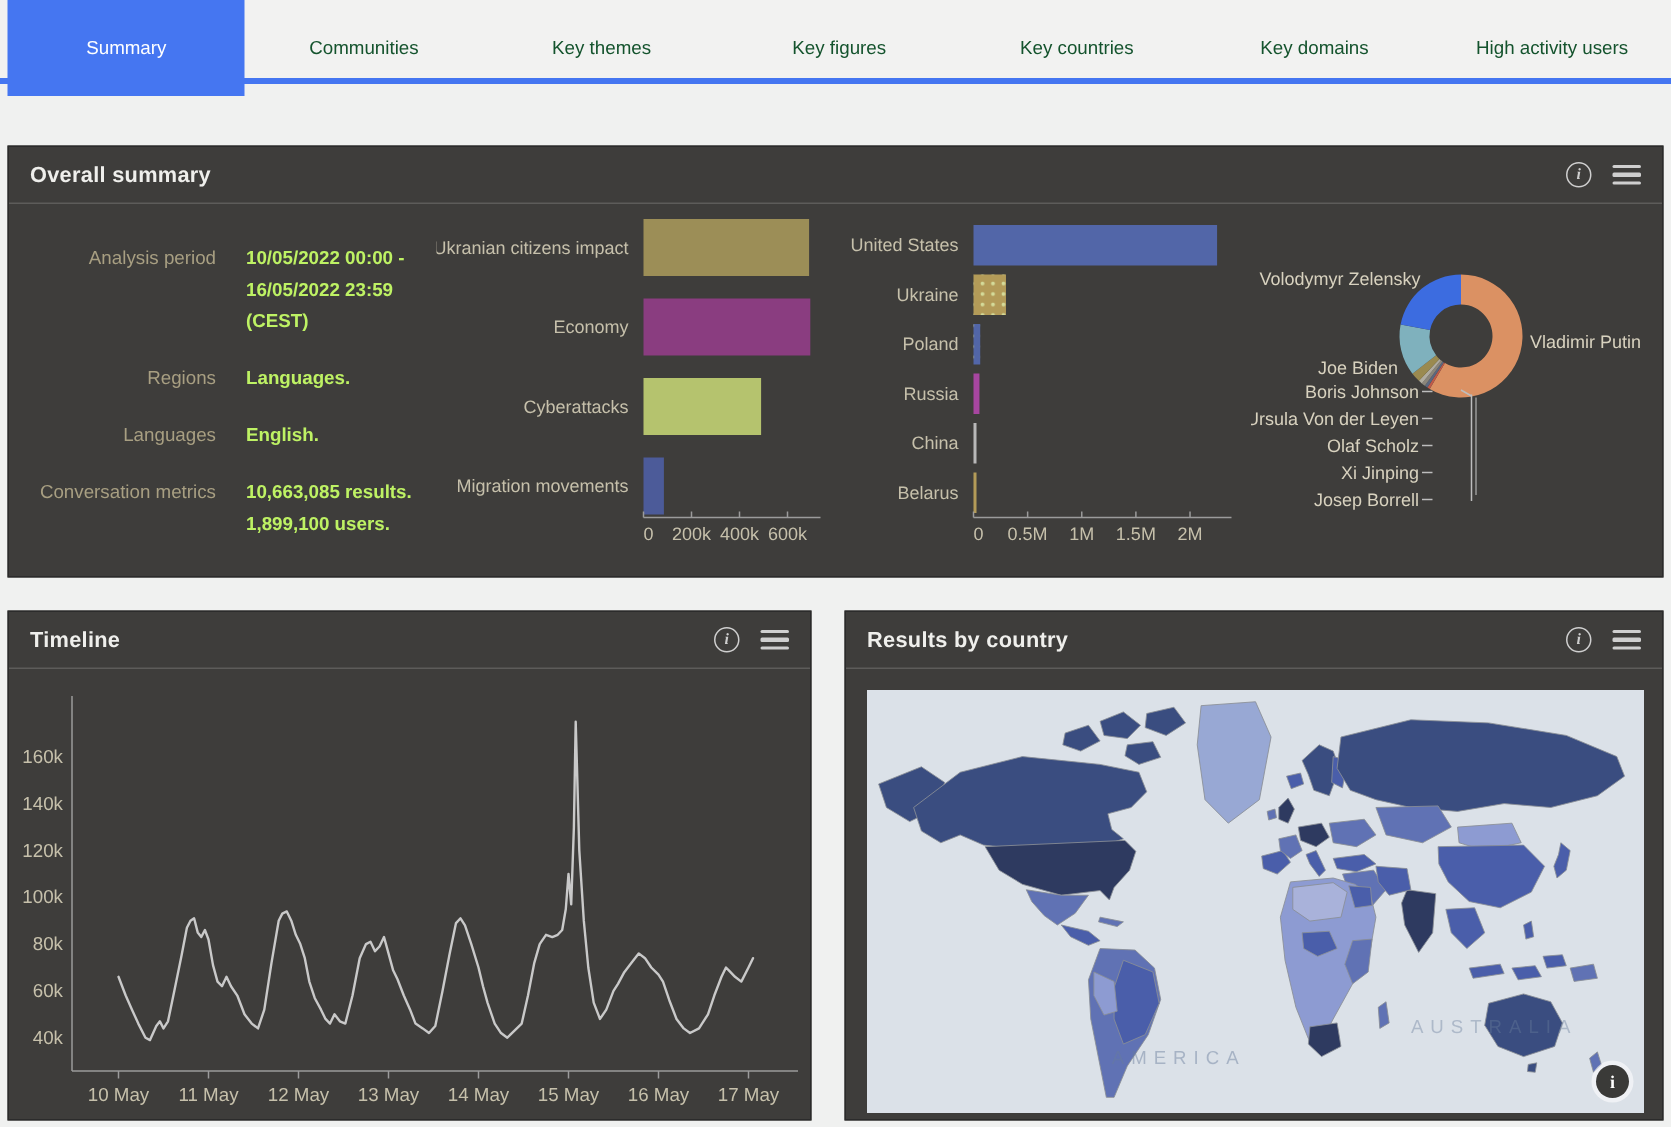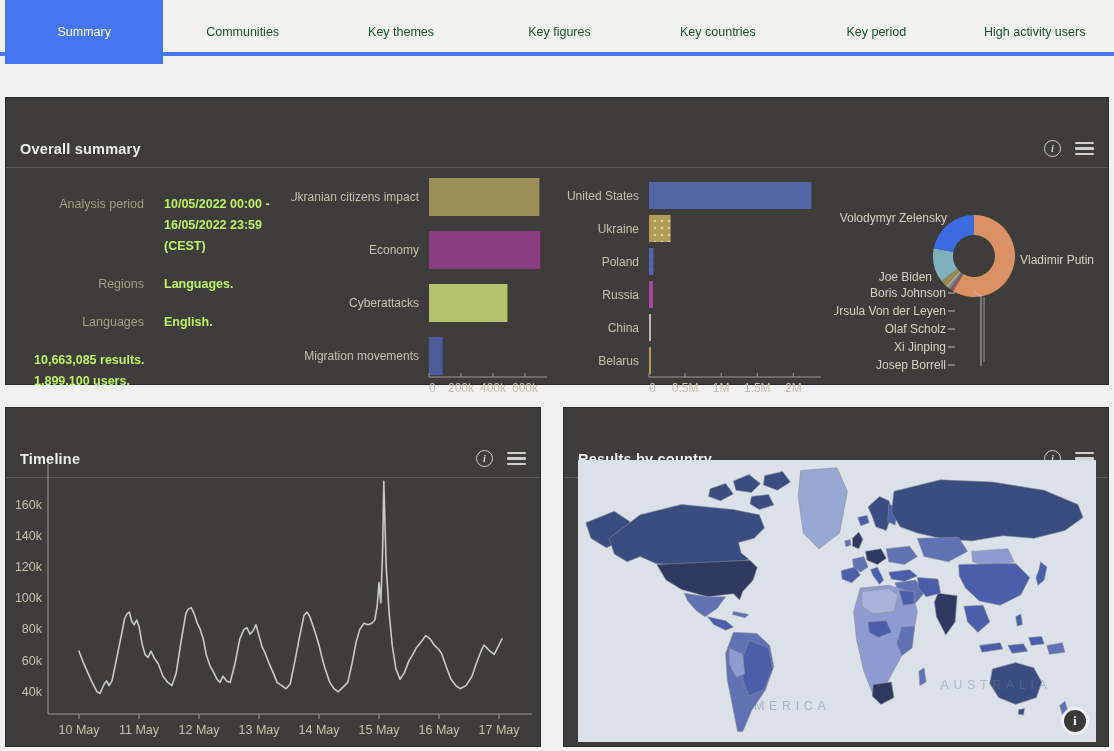--- a/index.html
+++ b/index.html
@@ -14,21 +14,21 @@
   .tab.active { background:#4576f1; color:#ffffff; margin-left:5px; }
   .tab-underline { position:absolute; left:0; top:52px; width:1114px; height:4px; background:#4576f1; }
 
   
   .panel { position:absolute; background:#3e3d3b; border:1px solid #2b2b2b; }
   .panel-overall  { left:5px;   top:97px;  width:1104px; height:288px; }
   .panel-timeline { left:5px;   top:407px; width:536px;  height:340px; }
   .panel-map      { left:563px; top:407px; width:546px;  height:340px; }
 
   .panel-header { height:38px; display:flex; align-items:center; justify-content:space-between;
-    padding:0 14px; border-bottom:1px solid #5d5c5a;margin-top:32px; }
+    padding:0 14px; border-bottom:1px solid #5d5c5a; }
   .panel-title { color:#efefec; font-size:14.5px; font-weight:600; letter-spacing:.2px; }
   .header-icons { display:flex; align-items:center; gap:14px; }
   .info-icon { width:17px; height:17px; border:1.6px solid #cfcfcf; border-radius:50%;
     color:#cfcfcf; font-size:10.5px; font-weight:700; display:flex; align-items:center;
     justify-content:center; cursor:pointer; font-family:"Liberation Serif", serif; font-style:italic; }
   .menu-icon { width:19px; height:13px; display:flex; flex-direction:column;
     justify-content:space-between; cursor:pointer; }
   .menu-icon span { display:block; height:2.2px; background:#cfcfcf; border-radius:1px; }
 
   .overall-content { position:relative; height:248px; }
@@ -62,21 +62,21 @@
 </head>
 <body>
 
 <div class="tabbar">
   <div class="tabs" id="tabs">
       <div class="tab active">Summary</div>
       <div class="tab">Communities</div>
       <div class="tab">Key themes</div>
       <div class="tab">Key figures</div>
       <div class="tab">Key countries</div>
-      <div class="tab">Key period</div>
+      <div class="tab">Key domains</div>
       <div class="tab">High activity users</div>
     </div>
   <div class="tab-underline"></div>
 </div>
 
 <div class="panel panel-overall">
   <div class="panel-header">
     <span class="panel-title">Overall summary</span>
     <span class="header-icons">
       <span class="info-icon">i</span>
@@ -103,20 +103,21 @@
             <div>Languages.</div>
           </div>
         </div>
         <div class="metric-row">
           <div class="metric-label">Languages</div>
           <div class="metric-value">
             <div>English.</div>
           </div>
         </div>
         <div class="metric-row">
+          <div class="metric-label">Conversation metrics</div>
           <div class="metric-value">
             <div>10,663,085 results.</div>
             <div>1,899,100 users.</div>
           </div>
         </div>
       </div>
     <div class="chart-themes" id="chart-themes"><svg width="258" height="225">
           <text x="128" y="25" text-anchor="end" font-size="12" fill="#c6c0ab">Ukranian citizens impact</text>
           <rect x="138" y="2" width="110.4" height="38" fill="#9c8e57"></rect>
           <text x="128" y="78" text-anchor="end" font-size="12" fill="#c6c0ab">Economy</text>

